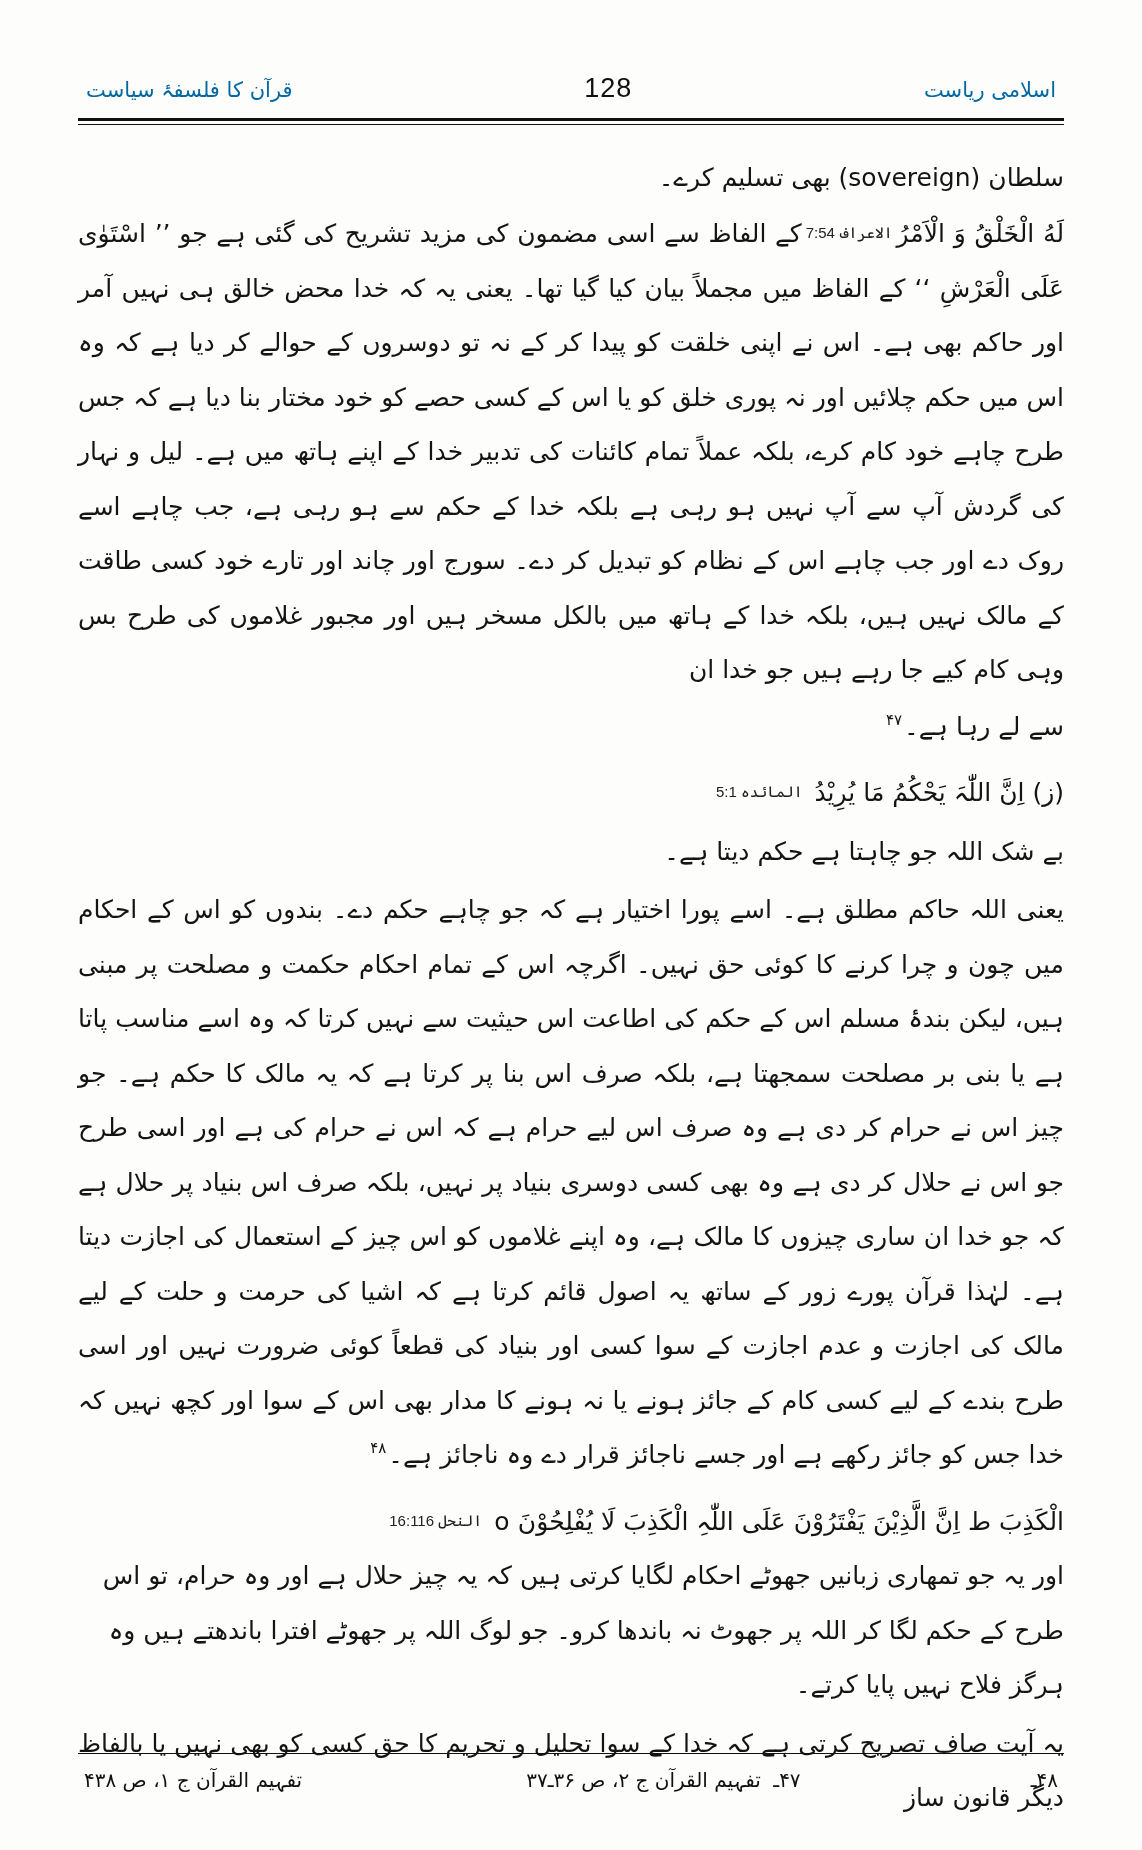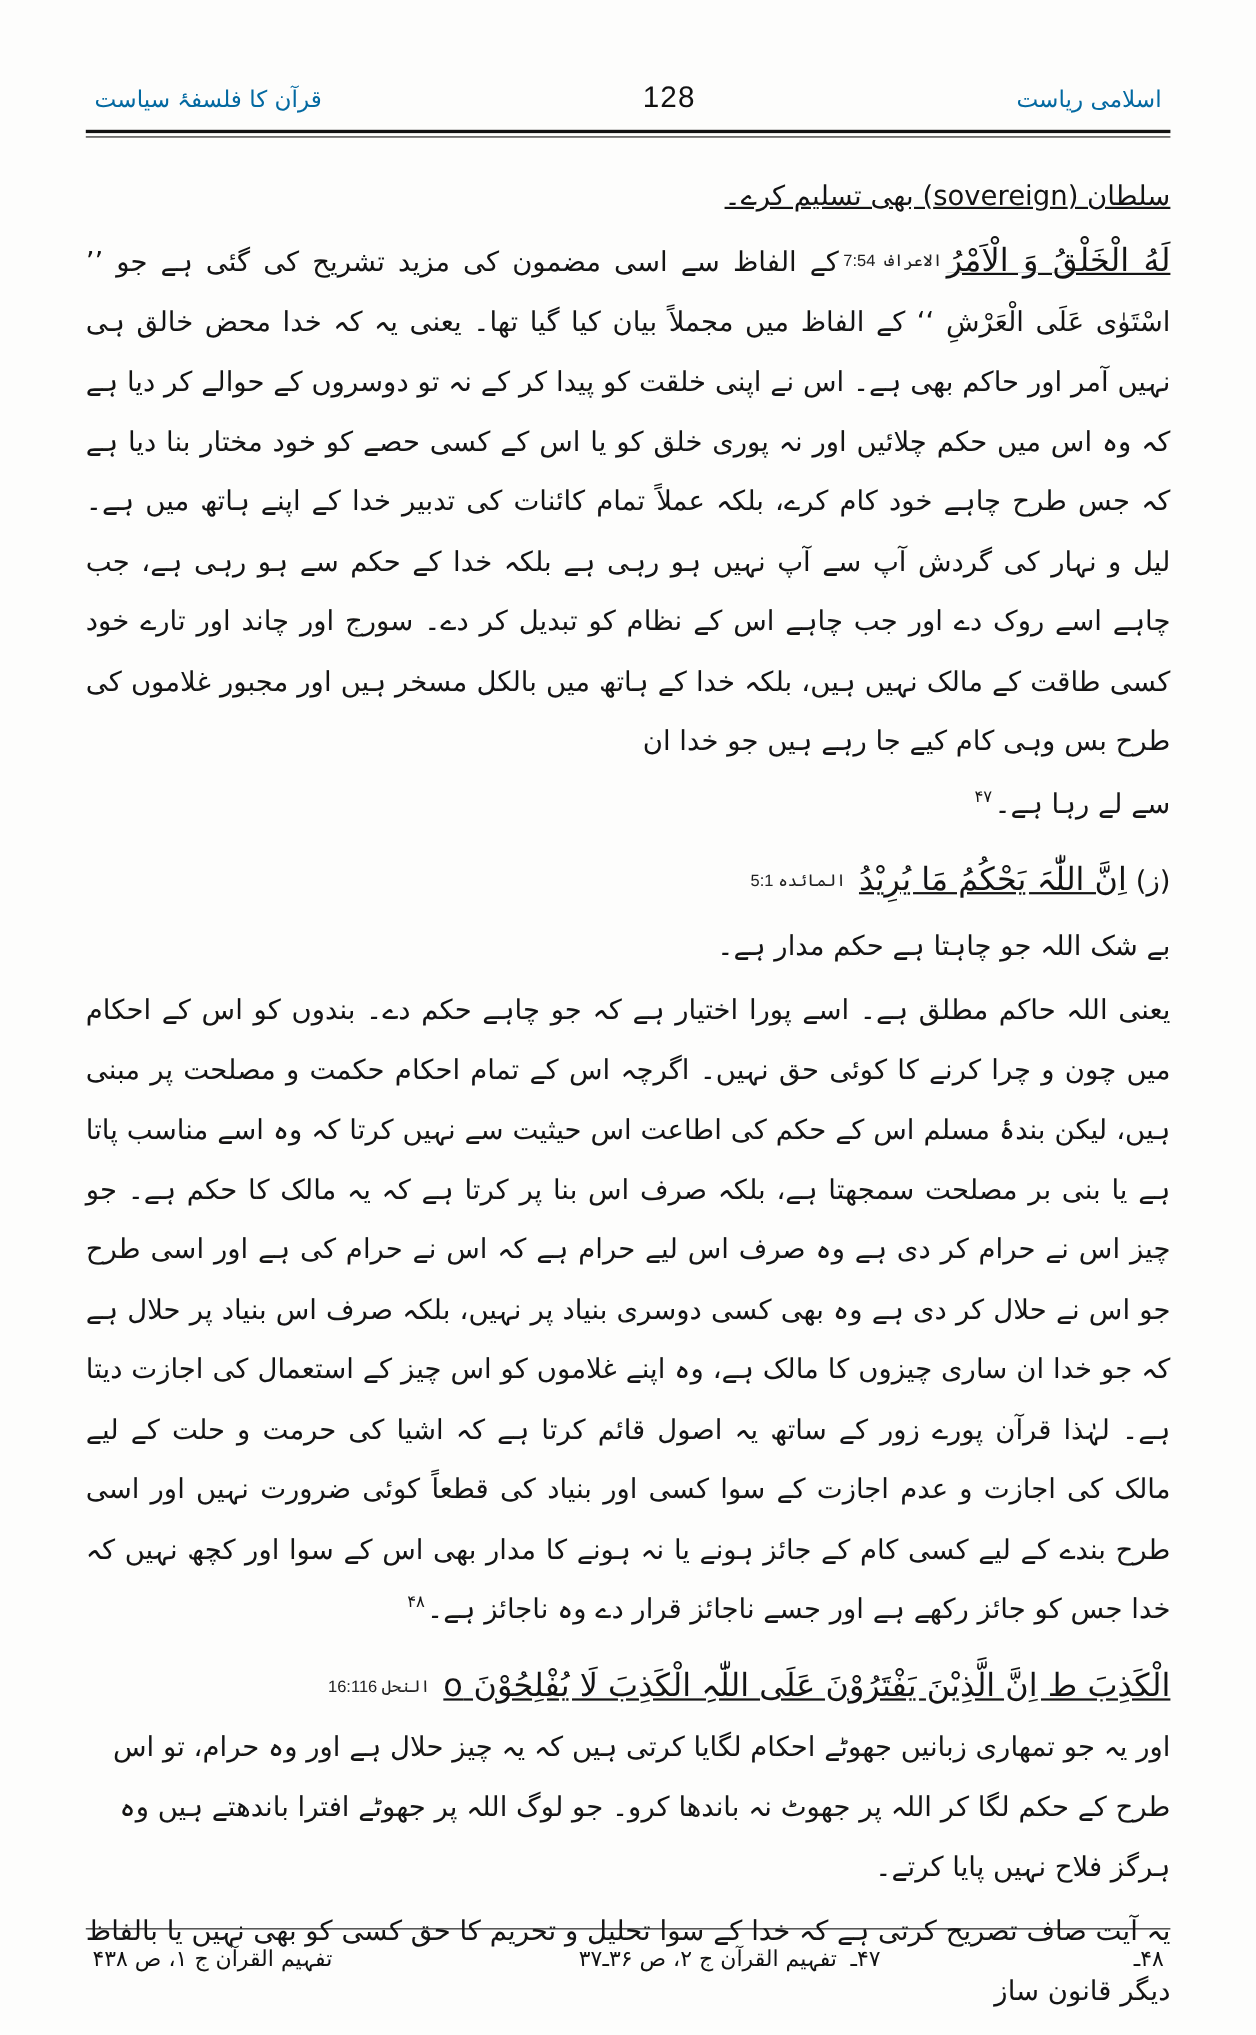--- a/index.html
+++ b/index.html
@@ -62,39 +62,37 @@
     line-height: 2.18;
     color: #141414;
   }
   .body p {
     margin: 0 0 2px 0;
   }
   .first-line {
     text-align: center;
     direction: rtl;
     margin-bottom: 2px;
-    text-decoration: underline;
   }
   .ref {
     font-size: 15px;
     font-family: "Liberation Sans", sans-serif;
     vertical-align: 4px;
     padding: 0 4px;
     color: #222;
   }
   .sup {
     font-size: 15px;
     vertical-align: 10px;
     padding: 0 2px;
   }
   .quran {
-    font-size: 29px;
+    font-size: 25px;
     line-height: 2.0;
     letter-spacing: 0.5px;
-    text-decoration: underline;
   }
   .quote-block {
     margin: 12px 0 4px 0;
     direction: rtl;
     text-align: right;
   }
   .quote-trans {
     text-align: center;
     font-size: 25px;
     margin-top: 4px;
@@ -154,21 +152,21 @@
       <p class="indent-center">
         <span>سے لے رہا ہے۔</span><span class="sup">۴۷</span>
       </p>
 
       <div class="quote-block">
         <div>
           <span>(ز)</span>
           <span class="quran">اِنَّ اللّٰہَ یَحْکُمُ مَا یُرِیْدُ</span>
           <span class="ref">المائدہ 5:1</span>
         </div>
-        <div class="quote-trans">بے شک اللہ جو چاہتا ہے حکم مدار ہے۔</div>
+        <div class="quote-trans">بے شک اللہ جو چاہتا ہے حکم دیتا ہے۔</div>
       </div>
 
       <p>
         <span>یعنی اللہ حاکم مطلق ہے۔ اسے پورا اختیار ہے کہ جو چاہے حکم دے۔ بندوں کو اس کے احکام میں چون و چرا کرنے کا کوئی حق نہیں۔ اگرچہ اس کے تمام احکام حکمت و مصلحت پر مبنی ہیں، لیکن بندۂ مسلم اس کے حکم کی اطاعت اس حیثیت سے نہیں کرتا کہ وہ اسے مناسب پاتا ہے یا بنی بر مصلحت سمجھتا ہے، بلکہ صرف اس بنا پر کرتا ہے کہ یہ مالک کا حکم ہے۔ جو چیز اس نے حرام کر دی ہے وہ صرف اس لیے حرام ہے کہ اس نے حرام کی ہے اور اسی طرح جو اس نے حلال کر دی ہے وہ بھی کسی دوسری بنیاد پر نہیں، بلکہ صرف اس بنیاد پر حلال ہے کہ جو خدا ان ساری چیزوں کا مالک ہے، وہ اپنے غلاموں کو اس چیز کے استعمال کی اجازت دیتا ہے۔ لہٰذا قرآن پورے زور کے ساتھ یہ اصول قائم کرتا ہے کہ اشیا کی حرمت و حلت کے لیے مالک کی اجازت و عدم اجازت کے سوا کسی اور بنیاد کی قطعاً کوئی ضرورت نہیں اور اسی طرح بندے کے لیے کسی کام کے جائز ہونے یا نہ ہونے کا مدار بھی اس کے سوا اور کچھ نہیں کہ خدا جس کو جائز رکھے ہے اور جسے ناجائز قرار دے وہ ناجائز ہے۔</span><span class="sup">۴۸</span>
       </p>
 
       <div class="quote-block">
         <div>
           <span class="quran">الْکَذِبَ ط اِنَّ الَّذِیْنَ یَفْتَرُوْنَ عَلَی اللّٰہِ الْکَذِبَ لَا یُفْلِحُوْنَ o</span>
           <span class="ref">النحل 16:116</span>

